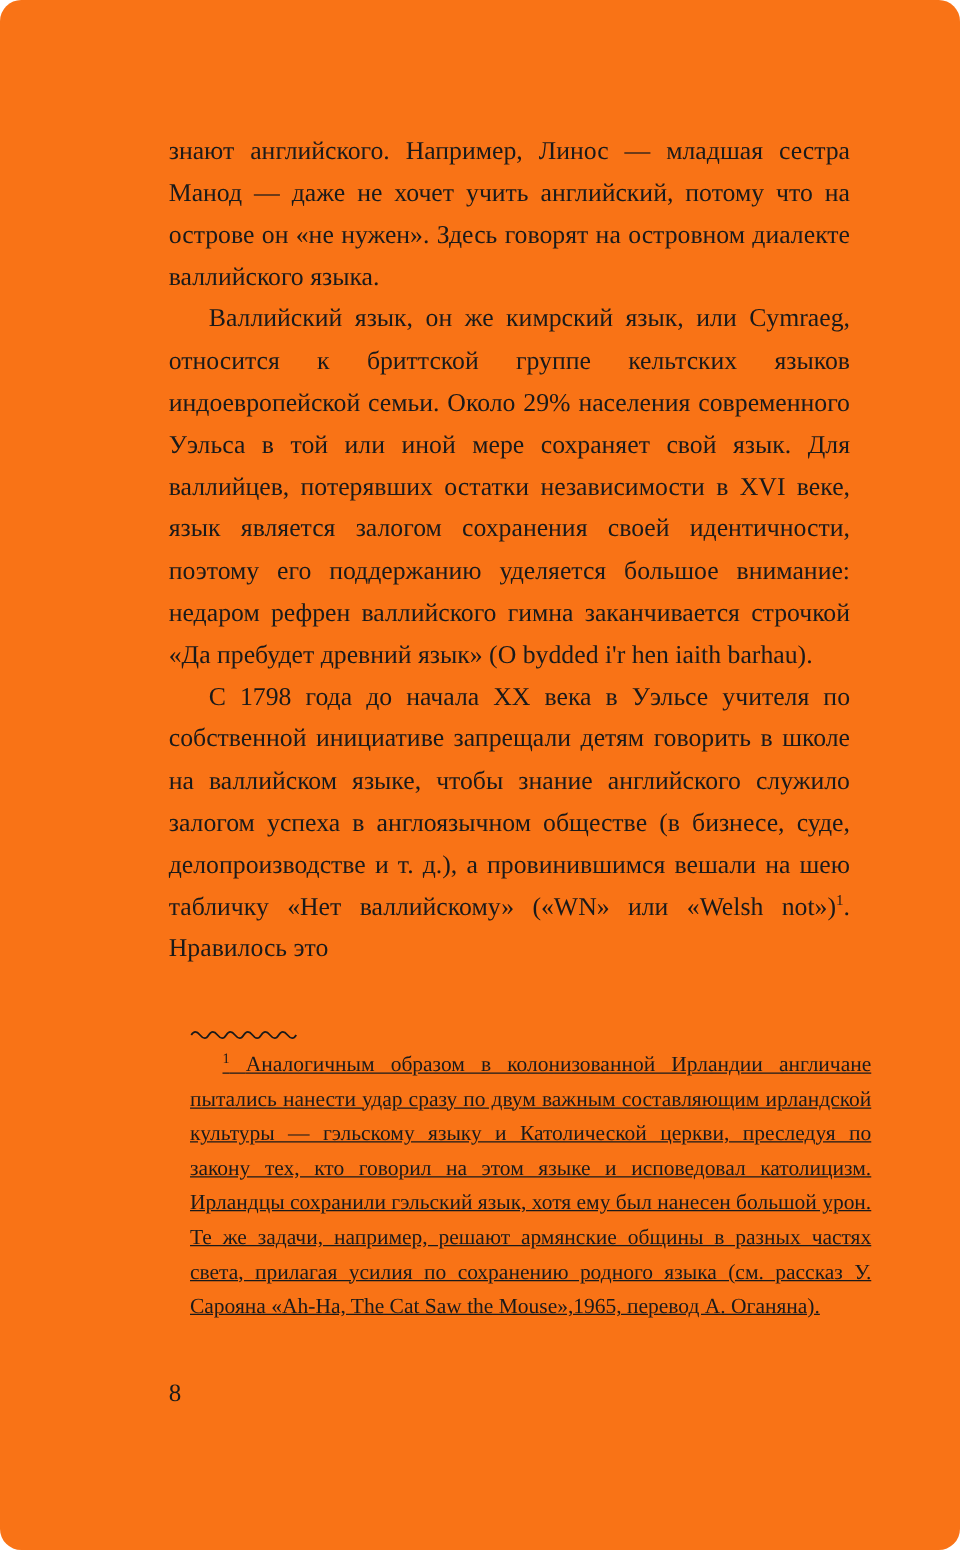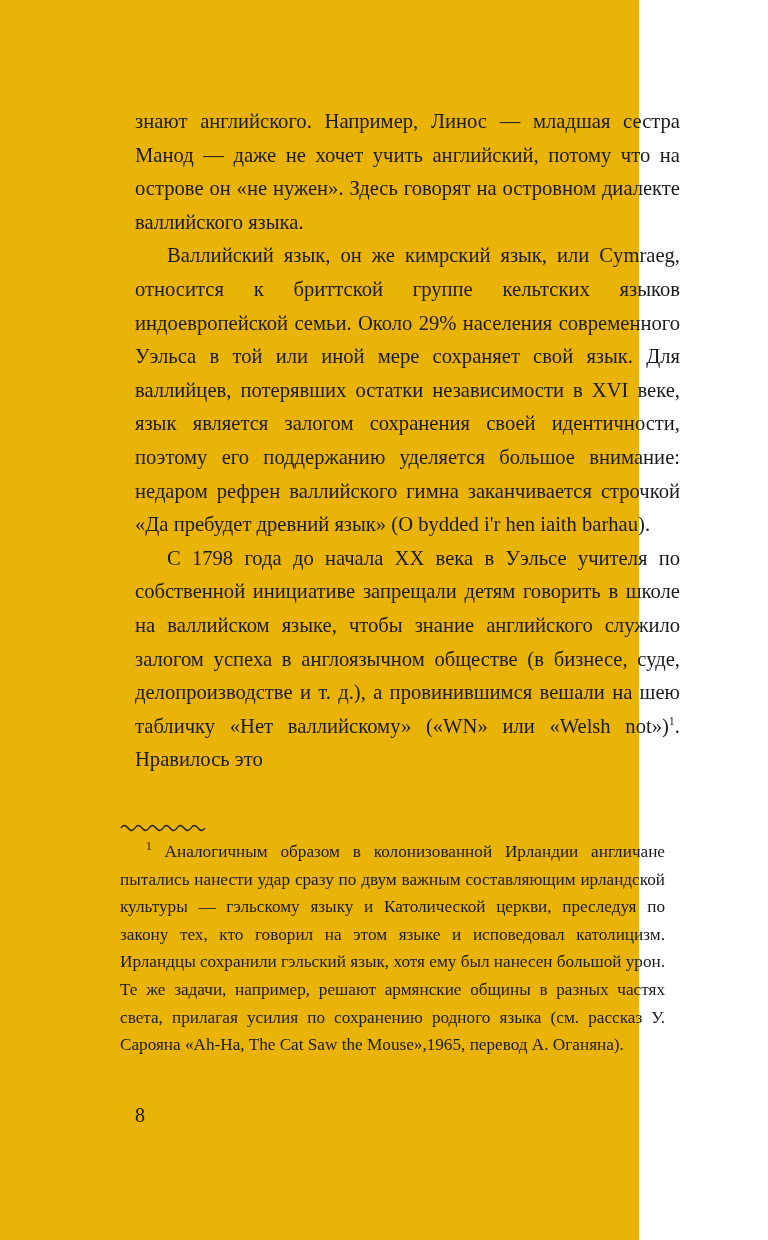--- a/index.html
+++ b/index.html
@@ -12,46 +12,48 @@
     background: #ffffff;
     font-family: "Liberation Serif", "DejaVu Serif", serif;
     color: #1a1a1a;
     position: relative;
     overflow: hidden;
   }
   .page {
     position: absolute;
     left: 0;
     top: 0;
-    width: 639px;
+    width: 768px;
     height: 1240px;
-    background: #eab308;
+    background: #f97316;
+    border-radius: 17px;
   }
   .content {
     position: absolute;
     left: 135px;
     top: 105px;
     width: 545px;
   }
   p.body-par {
     margin: 0;
     font-size: 20.6px;
     line-height: 33.6px;
     text-align: justify;
     text-indent: 0;
     hyphens: manual;
   }
   p.body-par.indent {
     text-indent: 32px;
   }
   .footnote-block {
     position: absolute;
-    left: 120px;
+    left: 152px;
     top: 822px;
     width: 545px;
+    text-decoration: underline;
   }
   .fn-rule {
     width: 86px;
     height: 10px;
     margin: 0 0 6px 0;
     display: block;
   }
   p.fn-par {
     margin: 0;
     font-size: 17.2px;

